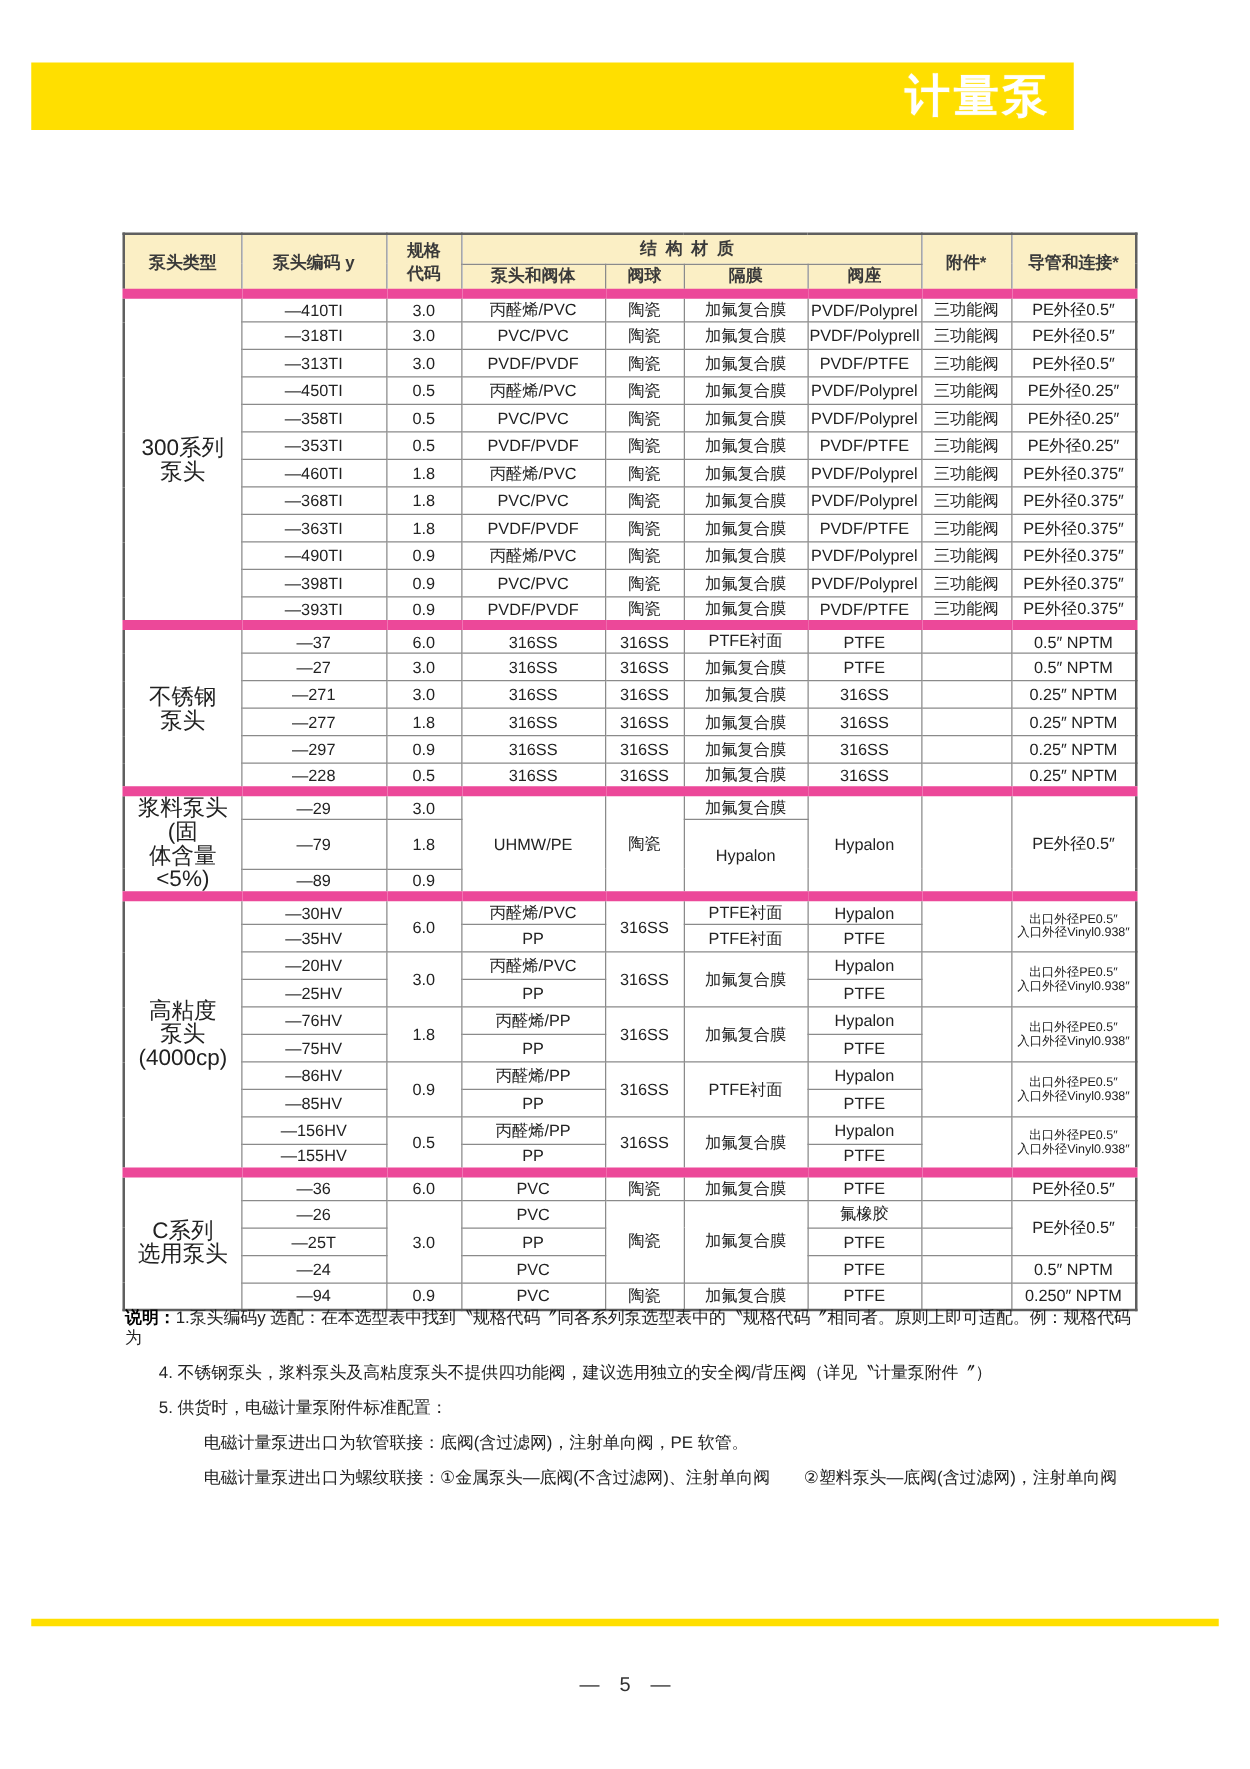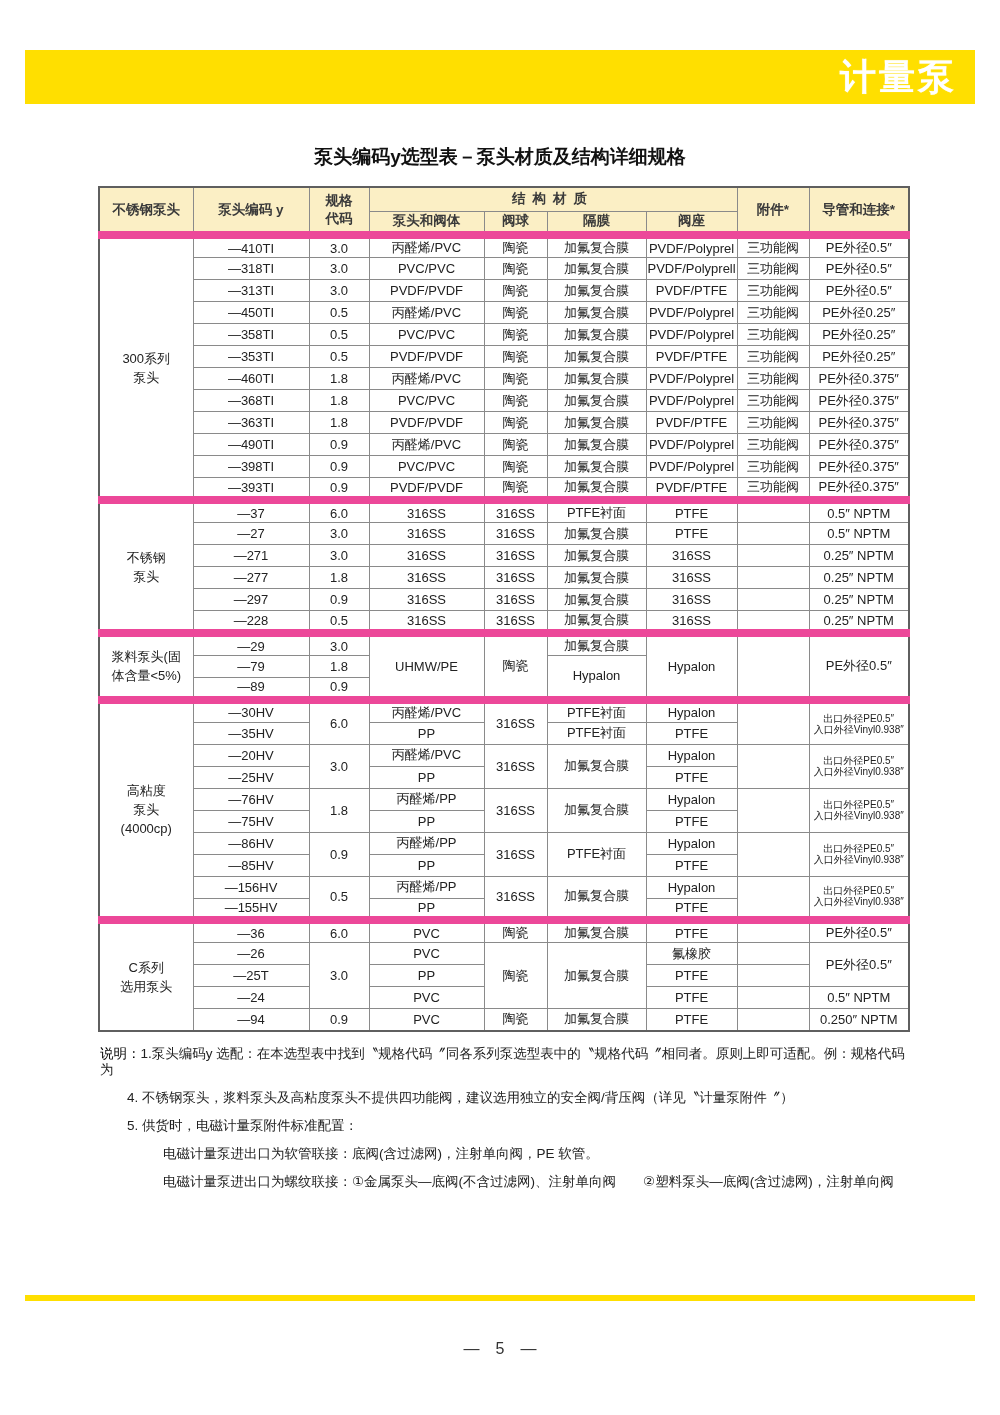--- a/index.html
+++ b/index.html
@@ -1,21 +1,21 @@
 <!DOCTYPE html>
 <html><head>
 <meta charset="utf-8">
 <style>
   html,body { margin:0; padding:0; background:#ffffff; }
   .page {
     position:relative; width:1000px; height:1415px; background:#ffffff;
     font-family:"Liberation Sans","DejaVu Sans",sans-serif; color:#1c1c1c;
     overflow:hidden; margin:0 auto;
   }
-  .banner { position:absolute; left:25px; top:50px; width:950px; height:54px; background:#FFDF00; }
+  .banner { position:absolute; left:25px; top:50px; width:834px; height:54px; background:#FFDF00; }
   .banner-title {
     position:absolute; right:18px; top:50%; transform:translateY(-50%);
     font-size:36px; font-weight:bold; color:#ffffff; letter-spacing:3px;
     text-shadow:0 0 1px rgba(255,255,255,.6);
   }
   .page-title {
     position:absolute; top:144px; left:0; width:100%; text-align:center;
     font-size:19px; font-weight:bold; color:#111;
   }
   table.spec {
@@ -25,58 +25,57 @@
   }
   table.spec th, table.spec td {
     border:1px solid #8a8a8a; text-align:center; vertical-align:middle;
     padding:0 1px; overflow:hidden; white-space:nowrap;
   }
   table.spec thead tr { height:24px; }
   table.spec thead th { background:#FBEFC5; font-weight:bold; font-size:13.5px; color:#3a3a3a; }
   th.struct { letter-spacing:7px; padding-left:8px; }
   table.spec tbody tr { height:22px; }
   table.spec tbody td { font-size:13px; color:#222; background:#fff; }
-  table.spec tbody td.sec-label { font-size:13px; line-height:19px; white-space:normal; }
+  table.spec tbody td.sec-label { font-size:18px; line-height:19px; white-space:normal; }
   table.spec tbody td.small div { font-size:10px; line-height:11px; }
   tr.sec-start td { border-top:8px solid #ec4899; }
   .notes { position:absolute; left:100px; top:1046px; width:816px; font-size:13.5px; color:#222; }
   .note-line { margin:0 0 12px 0; line-height:16px; }
   .ind-1 { padding-left:27px; }
   .ind-2 { padding-left:63px; }
-  .note-label { font-weight:normal; color:#000; }
+  .note-label { font-weight:bold; color:#000; }
   .footer-bar { position:absolute; left:25px; top:1295px; width:950px; height:6px; background:#FFDF00; }
   .page-num { position:absolute; top:1340px; left:0; width:100%; text-align:center; font-size:16px; color:#333; }
   .page-num span { margin:0 8px; }
 </style>
 </head>
 <body>
 
 <div class="page">
 
   <div class="banner">
     <span class="banner-title">计量泵</span>
   </div>
 
-  <div class="page-title">泵头编码y选型表－泵头材质及结构详细规格</div>
 
   <table class="spec">
     <colgroup>
       <col style="width:94px">
         <col style="width:116px">
         <col style="width:60px">
       <col style="width:115px">
         <col style="width:63px">
         <col style="width:99px">
       <col style="width:91px">
         <col style="width:72px">
         <col style="width:100px">
     </colgroup>
     <thead>
       <tr>
-        <th rowspan="2">不锈钢泵头</th>
+        <th rowspan="2">泵头类型</th>
         <th rowspan="2">泵头编码 y</th>
         <th rowspan="2"><span>规格</span><br><span>代码</span></th>
         <th colspan="4" class="struct">结构材质</th>
         <th rowspan="2">附件*</th>
         <th rowspan="2">导管和连接*</th>
       </tr>
       <tr>
         <th>泵头和阀体</th>
         <th>阀球</th>
         <th>隔膜</th>

